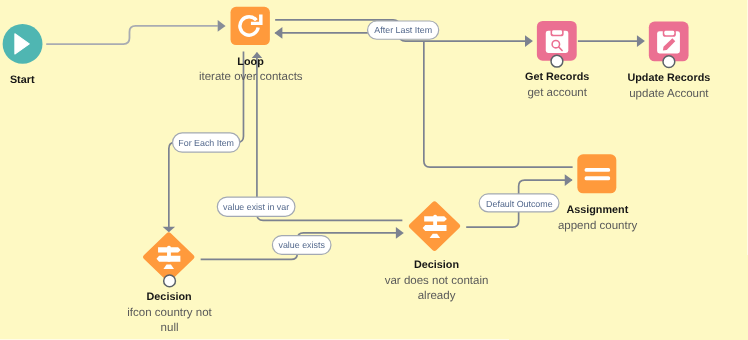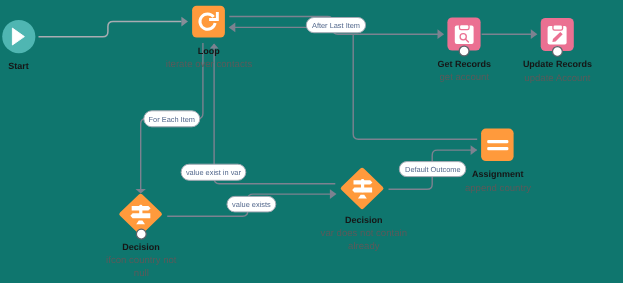--- a/index.html
+++ b/index.html
@@ -1,19 +1,19 @@
 <!DOCTYPE html>
 <html><head>
 <meta charset="utf-8">
 <title>Flow</title>
 <style>
   html,body{margin:0;padding:0;background:#ffffff;}
   body{width:623px;height:283px;overflow:hidden;
        font-family:"Liberation Sans",sans-serif;-webkit-font-smoothing:antialiased;}
-  #canvas{position:relative;width:623px;height:283px;background:#0f766e;}
+  #canvas{position:relative;width:623px;height:283px;background:#fef9c3;}
   svg#flow{display:block;shape-rendering:geometricPrecision;text-rendering:geometricPrecision;}
   text{-webkit-font-smoothing:antialiased;}
   .conn{fill:none;stroke:#A9ACB2;stroke-width:1.5;}
   .conn.dk{stroke:#7C8290;stroke-width:1.4;}
   .ah{fill:#878D98;}
   .ahd{fill:#7C8290;}
   .plbl{font-family:"Liberation Sans",sans-serif;font-size:7.4px;fill:#54698D;text-anchor:middle;}
   .ntitle{font-family:"Liberation Sans",sans-serif;font-size:9.0px;font-weight:bold;fill:#161616;text-anchor:middle;}
   .nsub{font-family:"Liberation Sans",sans-serif;font-size:9.6px;fill:#5A5A5A;text-anchor:middle;}
 </style>

